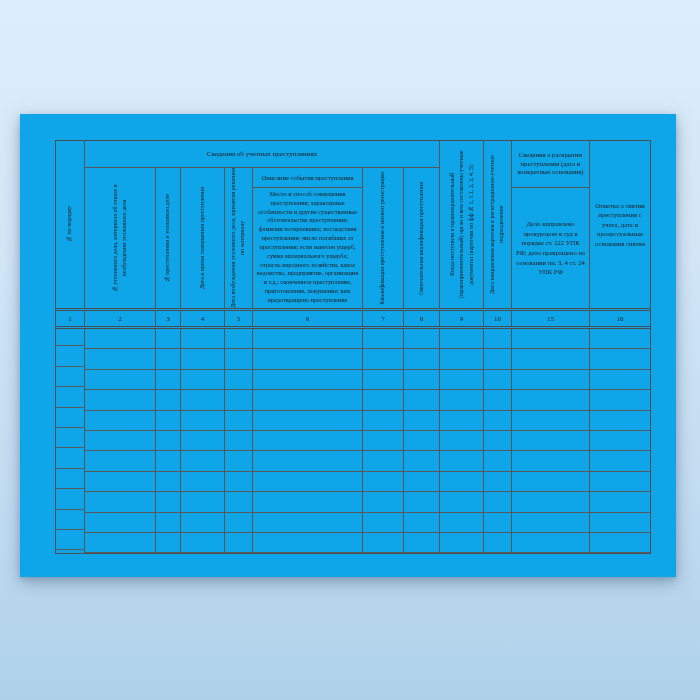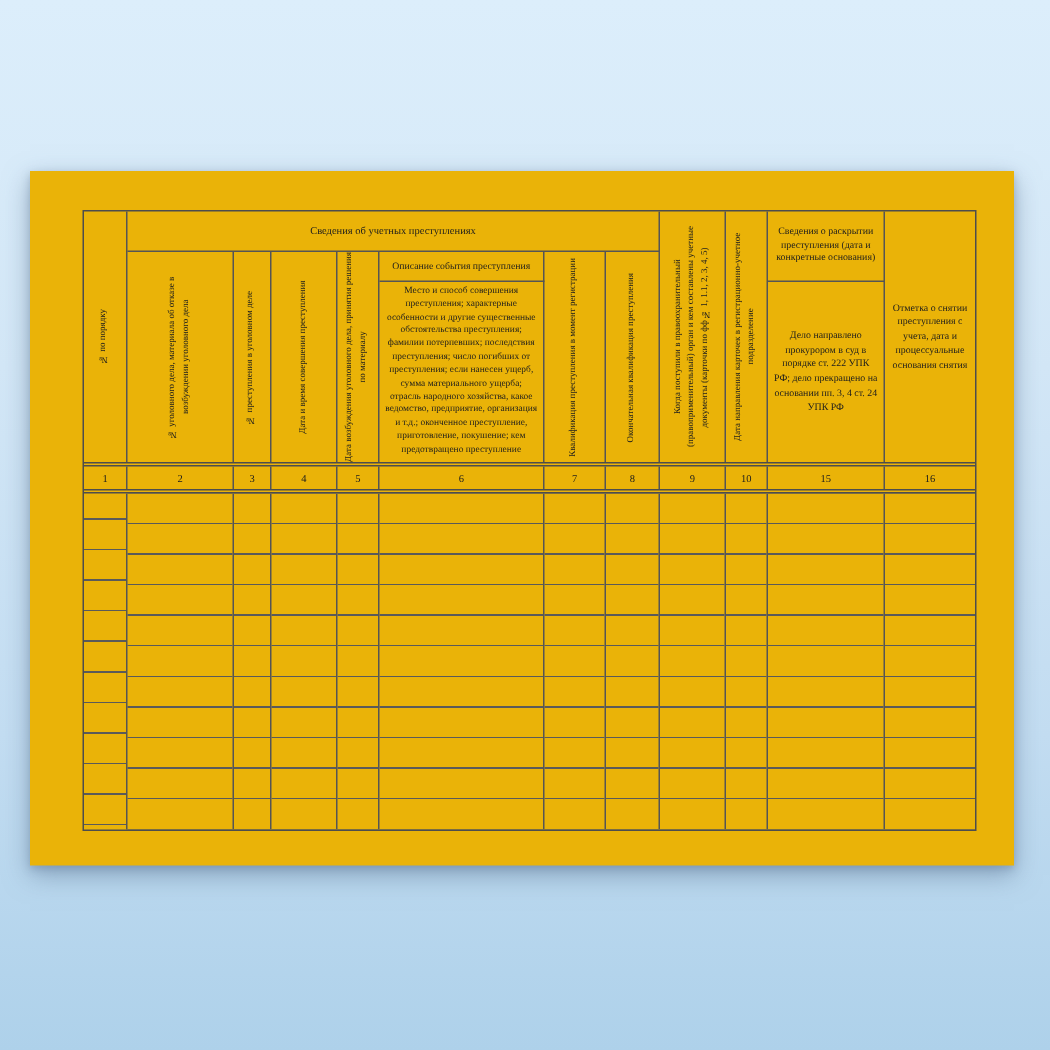--- a/index.html
+++ b/index.html
@@ -4,21 +4,21 @@
 <style>
   html,body{margin:0;padding:0;}
   body{
     width:700px;height:700px;overflow:hidden;position:relative;
     background:linear-gradient(180deg,#dceefb 0%,#d3e7f7 35%,#c3ddf2 70%,#aed1ea 100%);
     font-family:"Liberation Serif","DejaVu Serif",serif;
     color:#1d1d1d;
   }
   .paper{
     position:absolute;left:20px;top:114px;width:656px;height:463px;
-    background:#eab308;
+    background:#0ea5e9;
     box-shadow:0 6px 16px rgba(95,120,150,.55),0 2px 5px rgba(95,120,150,.35);
   }
   .tbl{
     position:absolute;left:35px;top:26px;width:594px;
     border:1px solid #4d4d4d;
   }
   
   .hdr{
     display:grid;
     grid-template-columns:29px 71px 25px 44px 28px 110px 41px 36px 44px 28px 78px 60px;

